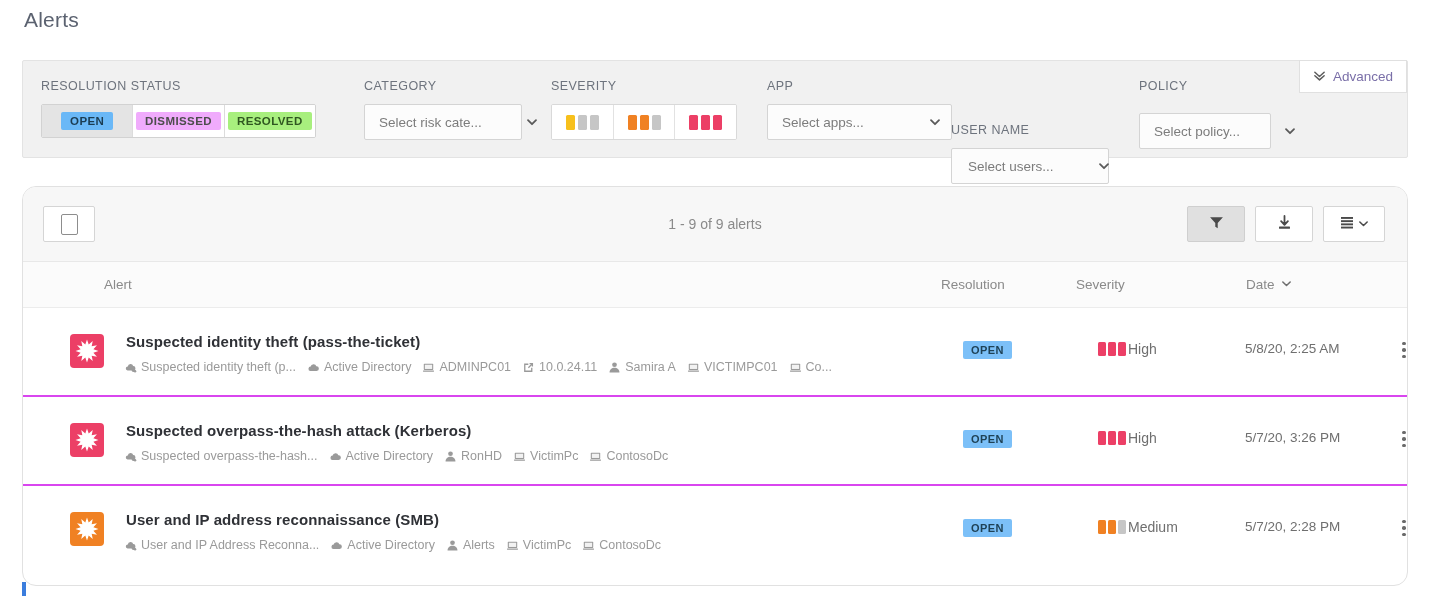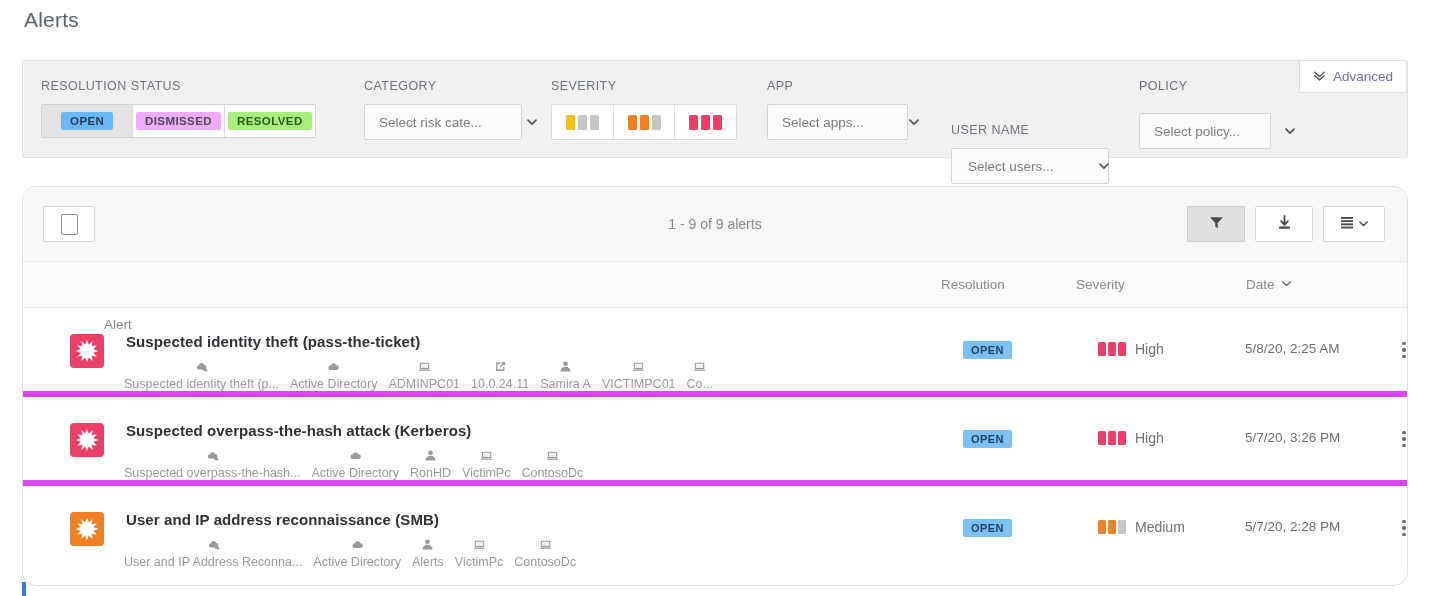--- a/index.html
+++ b/index.html
@@ -116,44 +116,44 @@
 
   
   .thead {
     height: 46px; background: #fbfbfb; border-bottom: 1px solid #ececec;
     position: relative;
   }
   .th { position: absolute; top: 15px; font-size: 13.5px; color: #8a8a8a; }
   .th.sortable { cursor: pointer; display: flex; align-items: center; gap: 6px; }
 
   
-  .row { height: 89px; border-bottom: 6px solid #d946ef; position: relative; }
+  .row { height: 89px; border-bottom: 2px solid #d946ef; position: relative; }
   .row:last-child { border-bottom: none; }
   .alert-icon {
     position: absolute; left: 47px; top: 26px;
     width: 34px; height: 34px; border-radius: 4px;
     display: flex; align-items: center; justify-content: center;
   }
   .alert-icon.sev-high { background: #ec3f66; }
   .alert-icon.sev-medium { background: #f08123; }
   .alert-title {
     position: absolute; left: 103px; top: 25px;
     font-size: 15px; font-weight: 700; color: #2f3136; letter-spacing: .1px;
     cursor: pointer;
   }
   .meta { position: absolute; left: 101px; top: 52px; display: flex; align-items: center; }
-  .chip { display: flex; align-items: center; gap: 4px; margin-right: 11px; white-space: nowrap; flex-direction: column; }
+  .chip { display: flex; align-items: center; gap: 4px; margin-right: 11px; white-space: nowrap; }
   .chip-text { font-size: 12.5px; color: #9a9a9a; }
   .chip svg { display: block; flex-shrink: 0; }
   .res-badge {
     position: absolute; left: 940px; top: 33px;
     background: #7cc0f8; color: #1f4257; font-size: 11px; font-weight: 700;
     letter-spacing: .4px; padding: 3px 8px; border-radius: 2px;
   }
-  .sev-cell { position: absolute; left: 1075px; top: 33px; display: flex; align-items: center; gap: 9px; }
+  .sev-cell { position: absolute; left: 1075px; top: 33px; display: flex; align-items: center; gap: 2px; }
   .sev-bars { display: flex; gap: 2px; }
   .sev-label { font-size: 14px; color: #6f6f6f; }
   .date-cell { position: absolute; left: 1222px; top: 33px; font-size: 13.5px; color: #6f6f6f; }
   .kebab {
     position: absolute; left: 1371px; top: 30px; width: 20px; height: 24px;
     display: flex; flex-direction: column; align-items: center; justify-content: center;
     gap: 3px; cursor: pointer;
   }
   .kebab i { width: 3.5px; height: 3.5px; border-radius: 50%; background: #6a6a6a; display: block; }
 
@@ -213,21 +213,21 @@
         <div class="sev-btn">
           <span class="bar" style="background:#ec3f66"></span>
           <span class="bar" style="background:#ec3f66"></span>
           <span class="bar" style="background:#ec3f66"></span>
         </div>
       </div>
     </div>
 
     <div class="filter-group" style="left:744px;">
       <div class="filter-label">APP</div>
-      <div class="sel" style="width:141px;">
+      <div class="sel" style="width:185px;">
         <span class="sel-text">Select apps...</span>
         <span class="chev">
           <svg width="12" height="12" viewBox="0 0 12 12">
               <path d="M2 4.2 L6 8.2 L10 4.2" fill="none" stroke="#5a5a5a" stroke-width="1.8" stroke-linecap="round" stroke-linejoin="round"></path>
             </svg>
         </span>
       </div>
     </div>
 
     <div class="filter-group" style="left:928px;margin-top:44px;">
@@ -300,21 +300,21 @@
           <span>
             <svg width="11" height="11" viewBox="0 0 12 12">
                 <path d="M2 4.4 L6 8.2 L10 4.4" fill="none" stroke="#4a4a4a" stroke-width="1.7" stroke-linecap="round" stroke-linejoin="round"></path>
               </svg>
           </span>
         </div>
       </div>
     </div>
 
     <div class="thead">
-      <div class="th" style="left:81px;margin-top:40px;">Alert</div>
+      <div class="th" style="left:81px;">Alert</div>
       <div class="th" style="left:918px;">Resolution</div>
       <div class="th" style="left:1053px;">Severity</div>
       <div class="th sortable" style="left:1200px;margin-left:23px;">
         <span>Date</span>
         <span>
           <svg width="11" height="11" viewBox="0 0 12 12">
               <path d="M2 4.4 L6 8.2 L10 4.4" fill="none" stroke="#6f6f6f" stroke-width="1.7" stroke-linecap="round" stroke-linejoin="round"></path>
             </svg>
         </span>
       </div>

